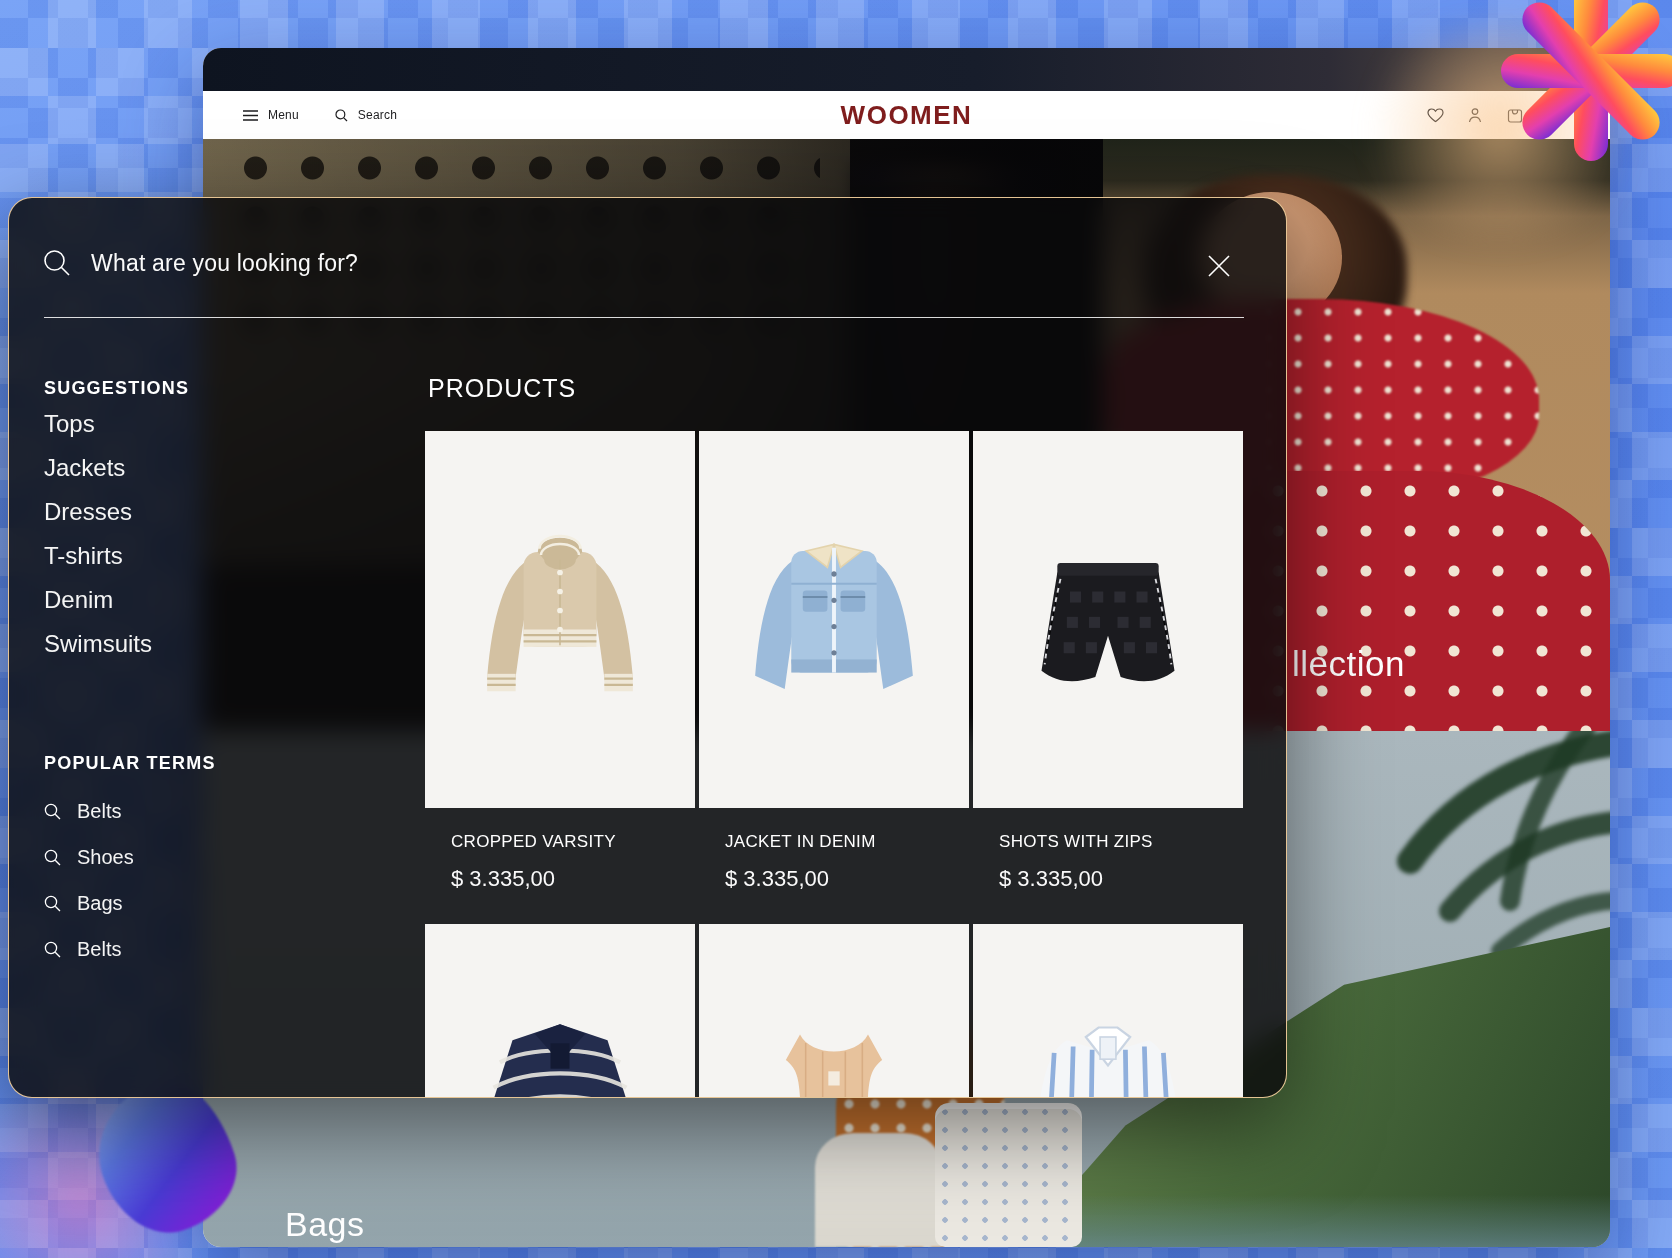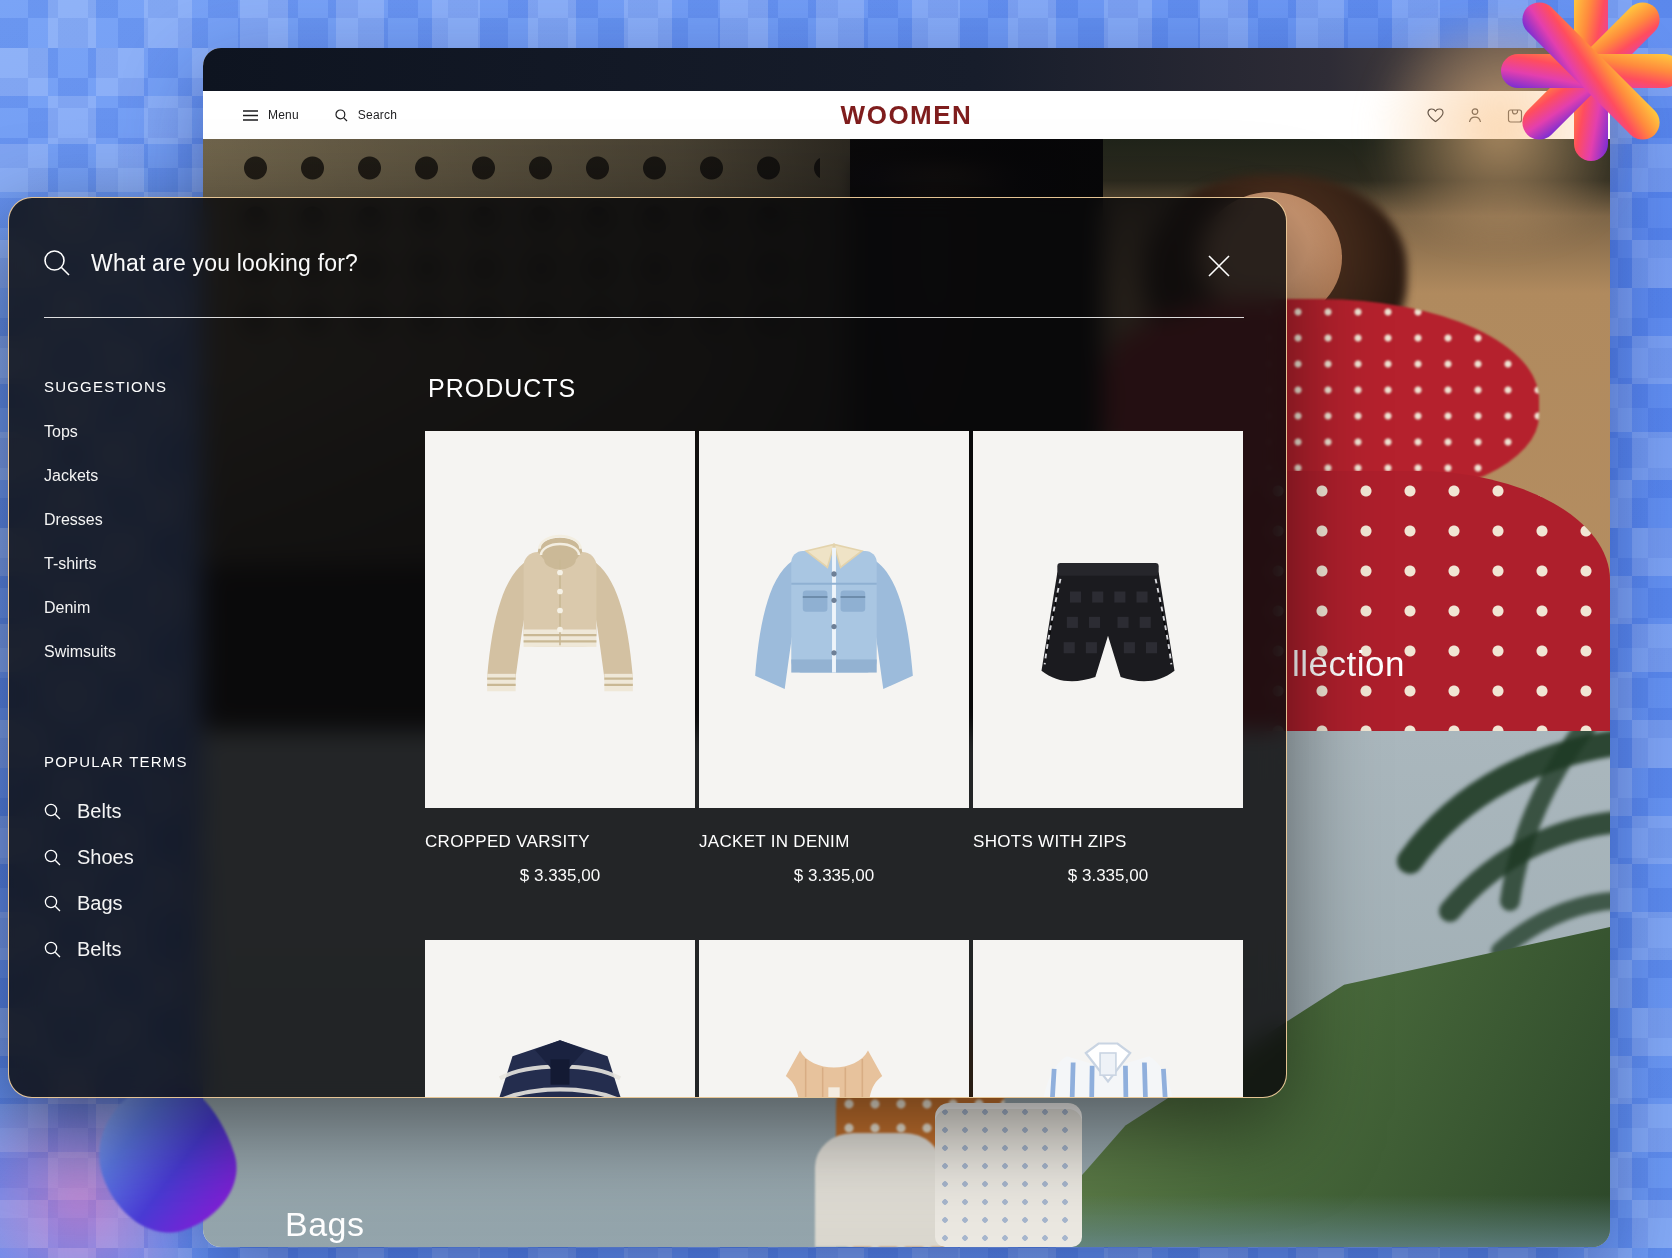--- a/index.html
+++ b/index.html
@@ -89,39 +89,39 @@
   .overlay{position:absolute;left:8px;top:197px;width:1279px;height:901px;border-radius:24px;z-index:50;
       background:rgba(9,9,11,.84);backdrop-filter:blur(12px) saturate(.92);-webkit-backdrop-filter:blur(12px);
       border:1px solid rgba(240,205,155,.95);box-shadow:0 30px 90px rgba(0,0,0,.5);overflow:hidden;color:#fff;}
   .srch-icon{position:absolute;left:34px;top:51px;}
   .srch-input{position:absolute;left:80px;top:44px;width:900px;height:42px;background:transparent;border:none;outline:none;
       color:#fff;font-size:23px;font-family:"Liberation Sans",sans-serif;letter-spacing:.2px;}
   .srch-input::placeholder{color:#fafafa;opacity:1;}
   .close-btn{position:absolute;left:1197px;top:54px;width:28px;height:28px;cursor:pointer;background:none;border:none;padding:0;}
   .rule{position:absolute;left:35px;top:119px;width:1200px;height:1px;background:rgba(255,255,255,.85);}
 
-  .sec-title{position:absolute;font-size:15px;font-weight:400;letter-spacing:1.2px;color:#fff;}
+  .sec-title{position:absolute;font-size:18px;font-weight:700;letter-spacing:1.2px;color:#fff;}
   .t-sugg{left:35px;top:180px;}
   .t-pop{left:35px;top:555px;text-align:right;}
   .t-prod{left:419px;top:176px;font-size:25px;font-weight:500;letter-spacing:1px;}
 
   .sugg-list{position:absolute;left:35px;top:212px;list-style:none;margin:0;padding:0;}
-  .sugg-list li{height:44px;display:flex;align-items:center;font-size:16px;color:#f4f4f4;cursor:pointer;}
+  .sugg-list li{height:44px;display:flex;align-items:flex-start;font-size:24px;color:#f4f4f4;cursor:pointer;}
   .sugg-list li.active span{text-underline-offset:7px;text-decoration-thickness:1px;}
 
   .pop-list{position:absolute;left:35px;top:590px;list-style:none;margin:0;padding:0;}
   .pop-list li{height:46px;display:flex;align-items:center;gap:16px;font-size:20px;color:#f4f4f4;cursor:pointer;}
 
   .grid{position:absolute;left:416px;top:233px;width:818px;display:grid;grid-template-columns:270px 270px 270px;column-gap:4px;}
   .card{cursor:pointer;}
   .card .img{width:270px;height:377px;background:#f5f4f2;display:flex;align-items:center;justify-content:center;overflow:hidden;}
   .card.r2 .img{align-items:flex-start;padding-top:70px;}
-  .card .meta{height:132px;padding-top:24px;}
+  .card .meta{height:116px;padding-top:24px;margin-left:26px;}
   .card .name{font-size:17px;letter-spacing:.3px;color:#fff;font-weight:400;}
-  .card .price{margin-top:14px;font-size:17px;color:#fafafa;font-weight:400;text-align:center;}
+  .card .price{margin-top:14px;font-size:22px;color:#fafafa;font-weight:400;}
 </style>
 </head>
 <body>
 
 <div class="stage">
 
   <div class="glow-pink"></div>
 
   <div class="window">
     <div class="topbar"></div>

